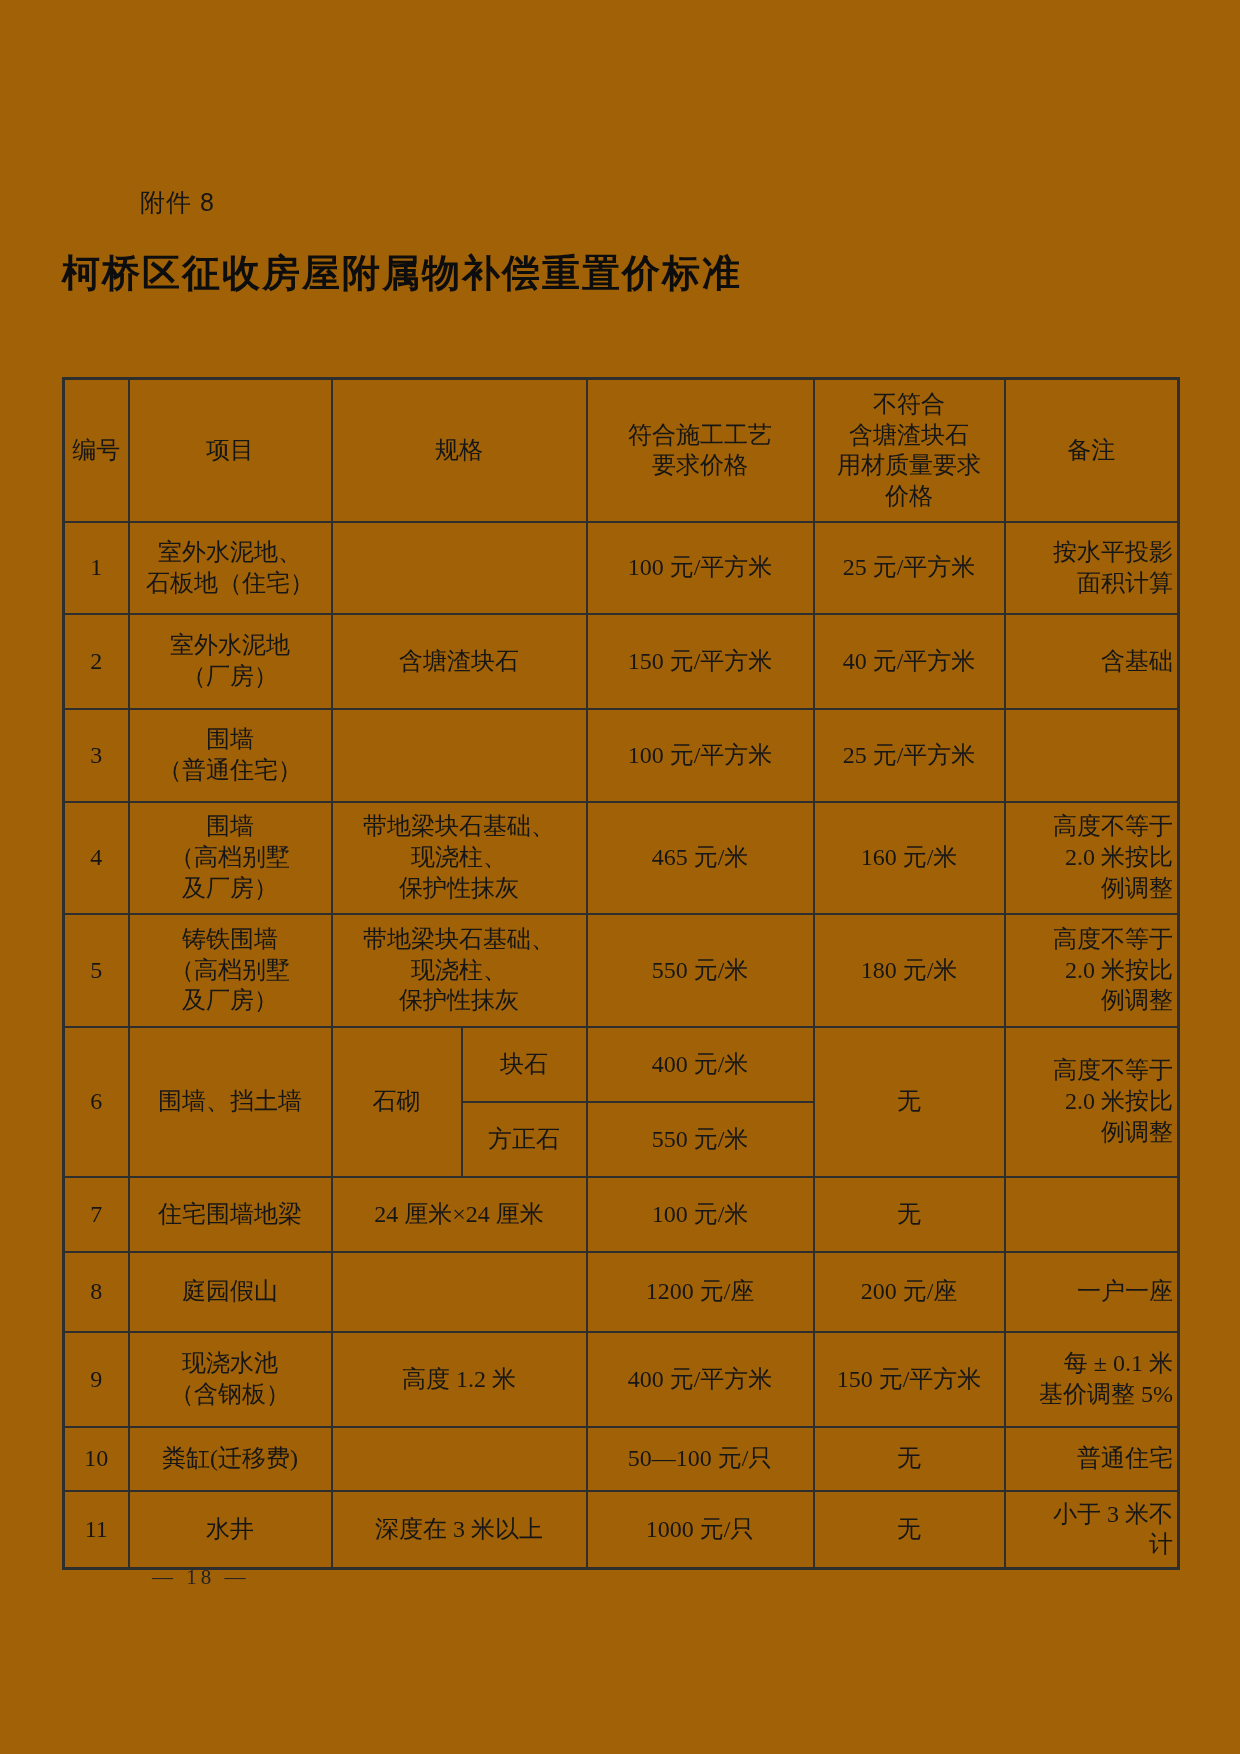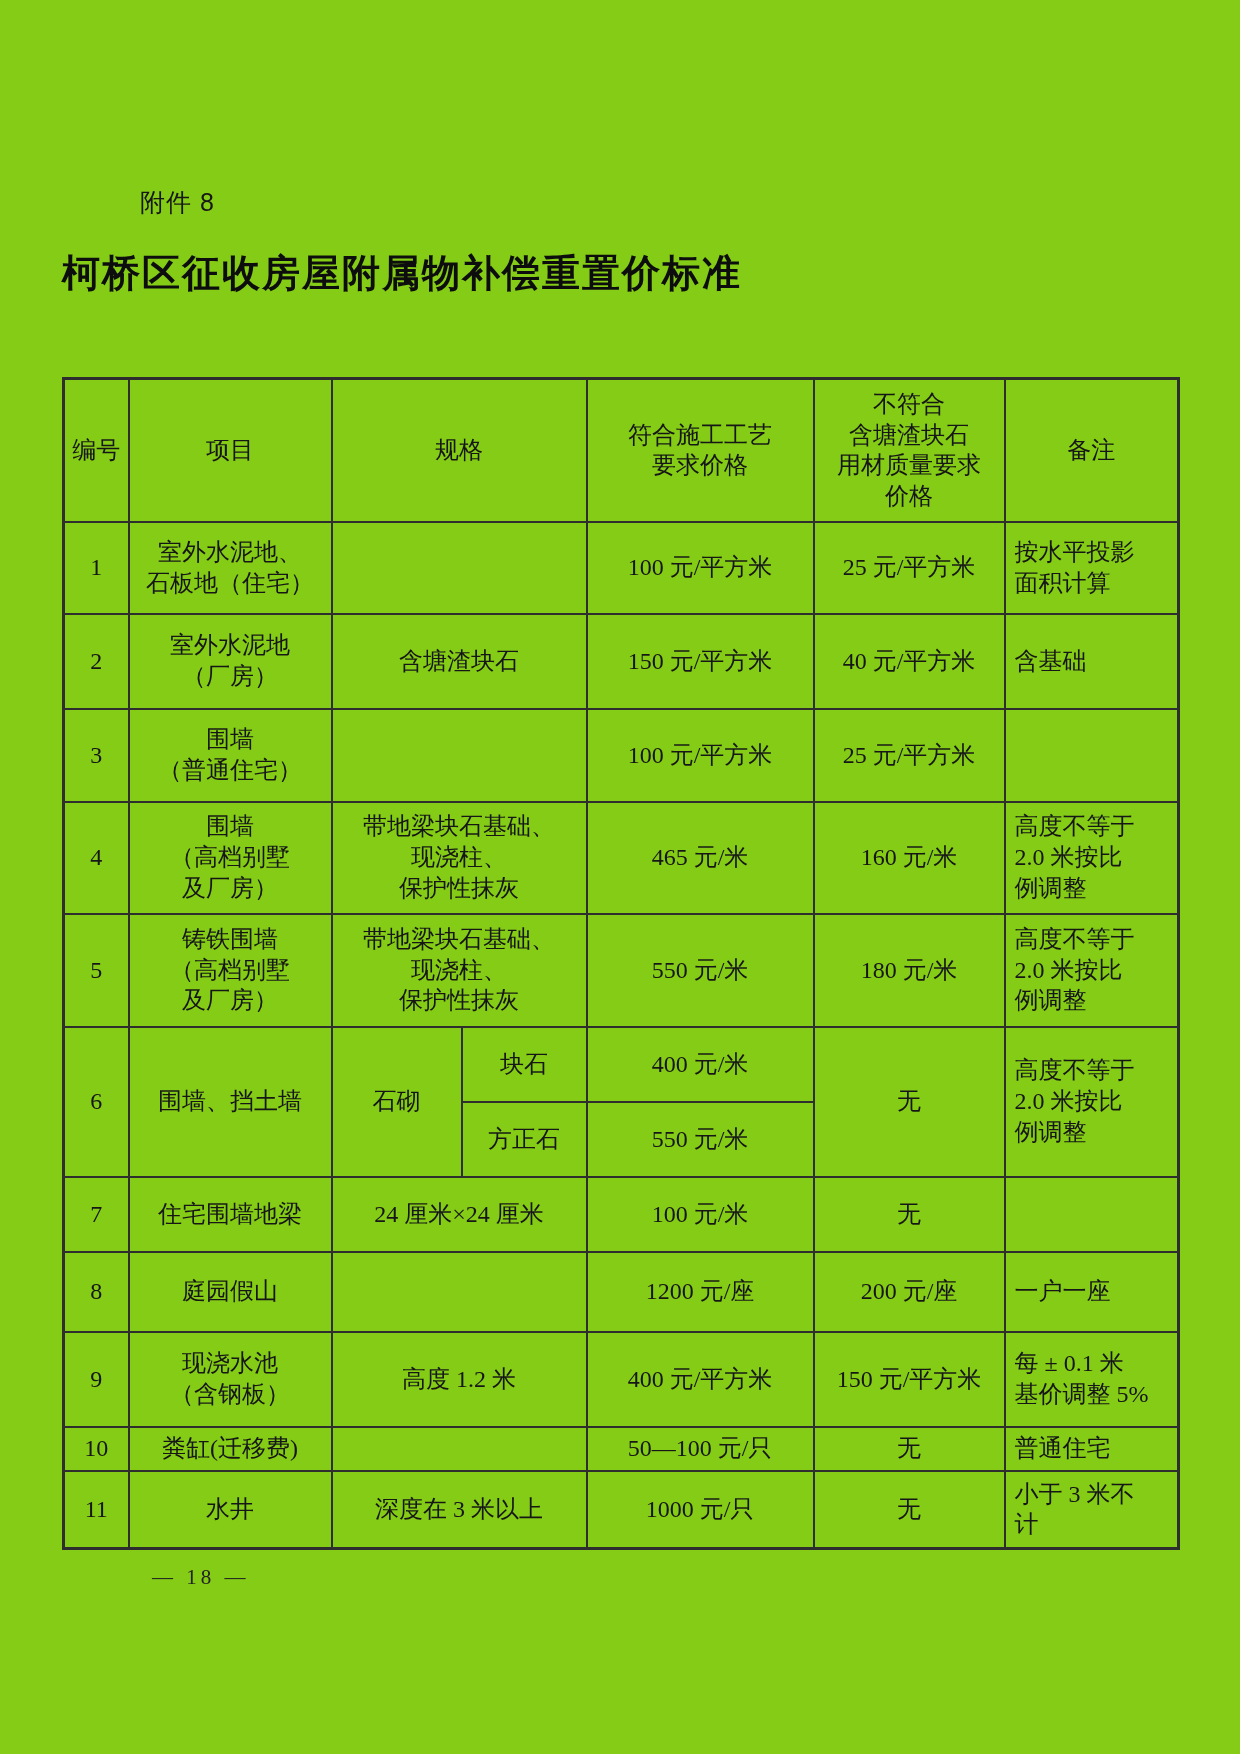--- a/index.html
+++ b/index.html
@@ -1,19 +1,19 @@
 <!DOCTYPE html>
 <html><head>
 <meta charset="utf-8">
 <style>
   html,body{margin:0;padding:0;background:#ffffff;}
   .page{
     position:relative;
     width:1240px;height:1754px;
-    background:#84cc16;
+    background:#a16207;
     font-family:"Liberation Serif","DejaVu Serif",serif;
     color:#111111;
     overflow:hidden;
   }
   .attachment{
     position:absolute;left:140px;top:186px;
     font-family:"Liberation Sans","DejaVu Sans",sans-serif;
     font-size:25px;letter-spacing:1px;color:#161616;
   }
   .doc-title{
@@ -31,21 +31,21 @@
   .price-table td,.price-table th{
     border:2px solid #2e2e2e;
     text-align:center;vertical-align:middle;
     white-space:pre-line;
     font-weight:normal;
     line-height:1.28;
     padding:2px 4px;
     overflow:hidden;
   }
   .price-table{border:3px solid #2e2e2e;}
-  .price-table td.remark{ text-align:left; padding-left:9px; padding-right:4px;}
+  .price-table td.remark{ text-align:right; padding-left:9px; padding-right:4px;}
   .pagenum{
     position:absolute;left:152px;top:1565px;
     font-size:21px;letter-spacing:4px;color:#222222;
   }
 </style>
 </head>
 <body>
 
 <div class="page">
 
@@ -177,21 +177,21 @@
       <td>9</td>
       <td>现浇水池
 （含钢板）</td>
       <td colspan="2">高度 1.2 米</td>
       <td>400 元/平方米</td>
       <td>150 元/平方米</td>
       <td class="remark">每 ± 0.1 米
 基价调整 5%</td>
     </tr>
 
-    <tr style="height:44px">
+    <tr style="height:64px">
       <td>10</td>
       <td>粪缸(迁移费)</td>
       <td colspan="2"></td>
       <td>50—100 元/只</td>
       <td>无</td>
       <td class="remark">普通住宅</td>
     </tr>
 
     <tr style="height:78px">
       <td>11</td>

